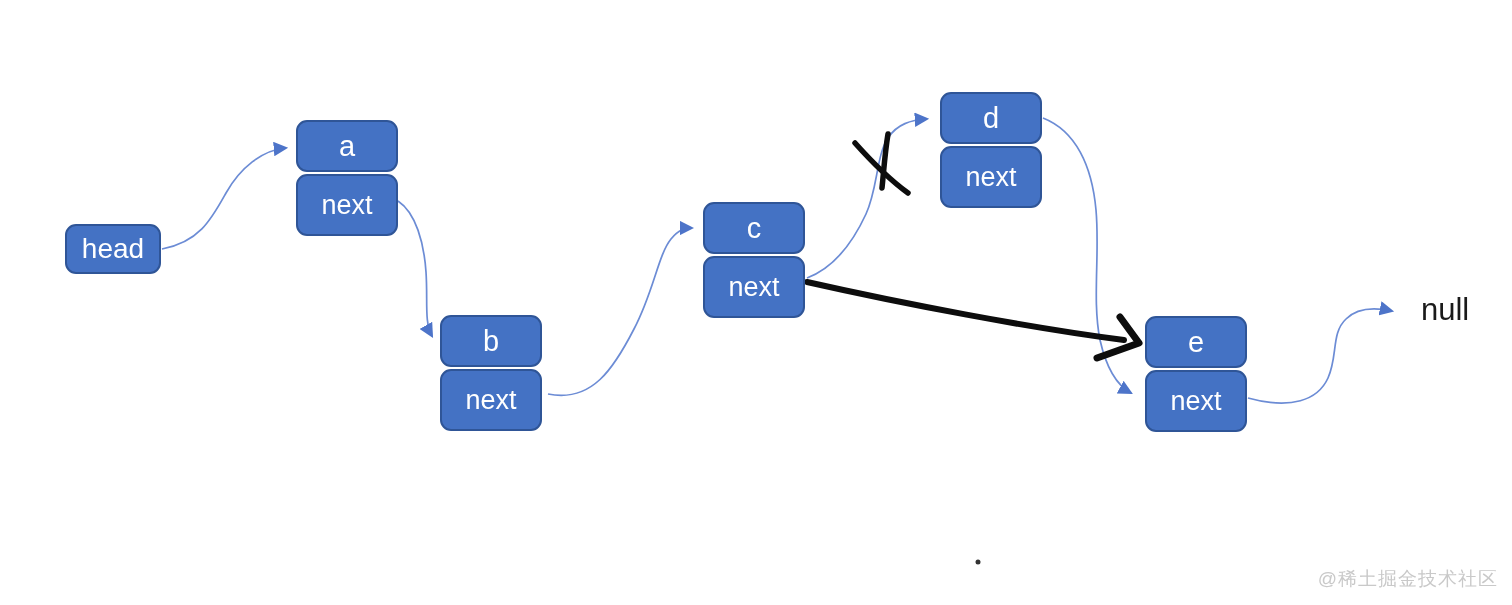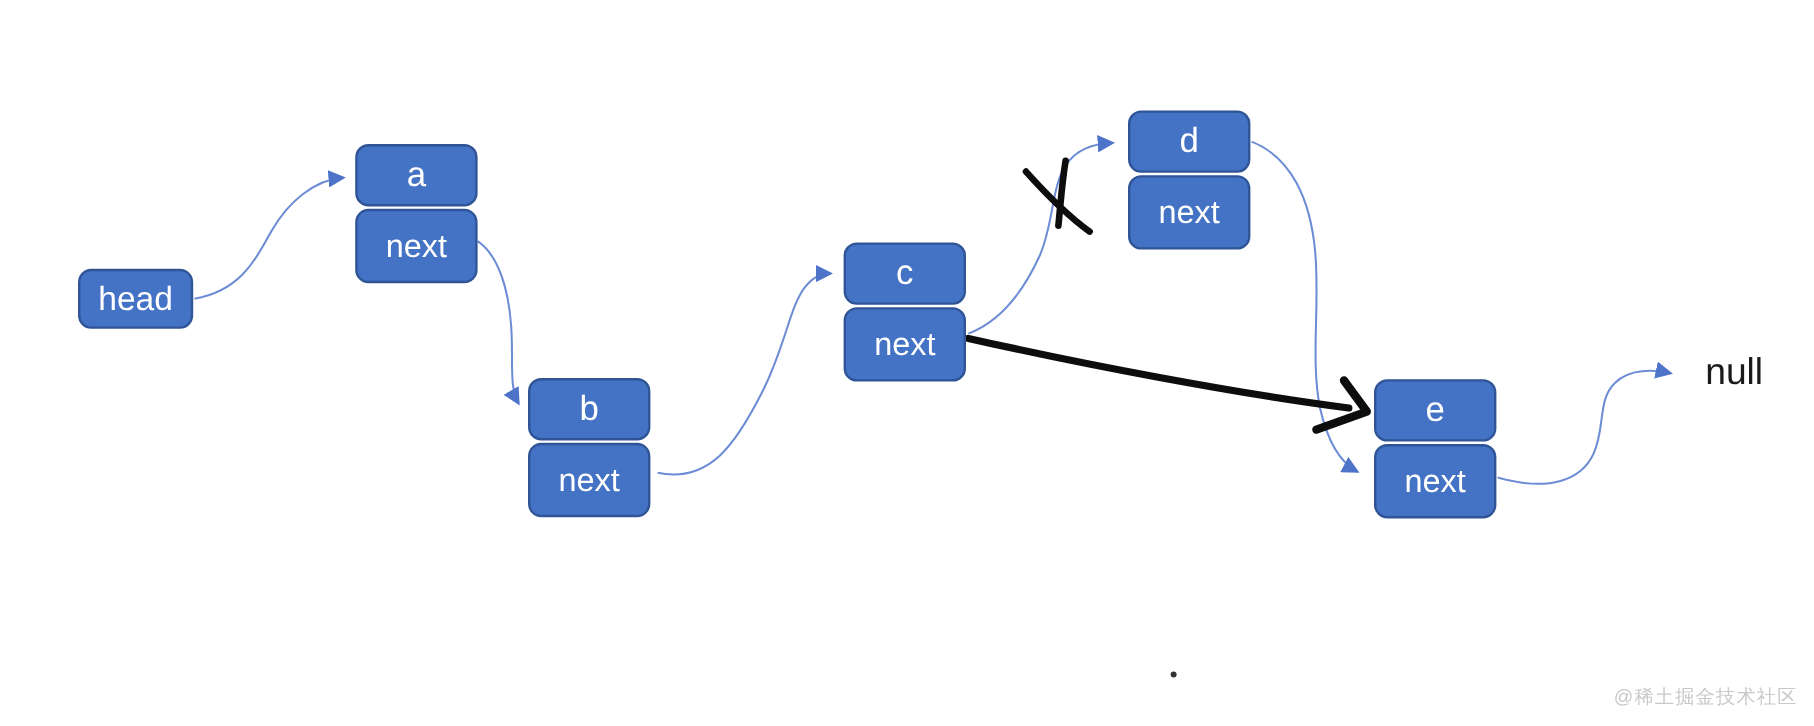--- a/index.html
+++ b/index.html
@@ -29,21 +29,21 @@
   #node-b{left:440px;top:315px;}
   #node-c{left:703px;top:202px;}
   #node-d{left:940px;top:92px;}
   #node-e{left:1145px;top:316px;}
   .null-label{
     position:absolute;left:1421px;top:292px;
     font-size:31px;color:var(--terminal_text,#1a1a1a);z-index:2;
   }
   .watermark{
     position:absolute;right:14px;bottom:13px;
-    font-size:16px;letter-spacing:1px;
+    font-size:19px;letter-spacing:1px;
     color:var(--watermark_text,#c9c9c9);z-index:3;
   }
   svg{display:block;}
 </style>
 </head>
 <body>
 
 <div class="canvas">
 
   <svg class="layer" width="1512" height="605" viewBox="0 0 1512 605">

